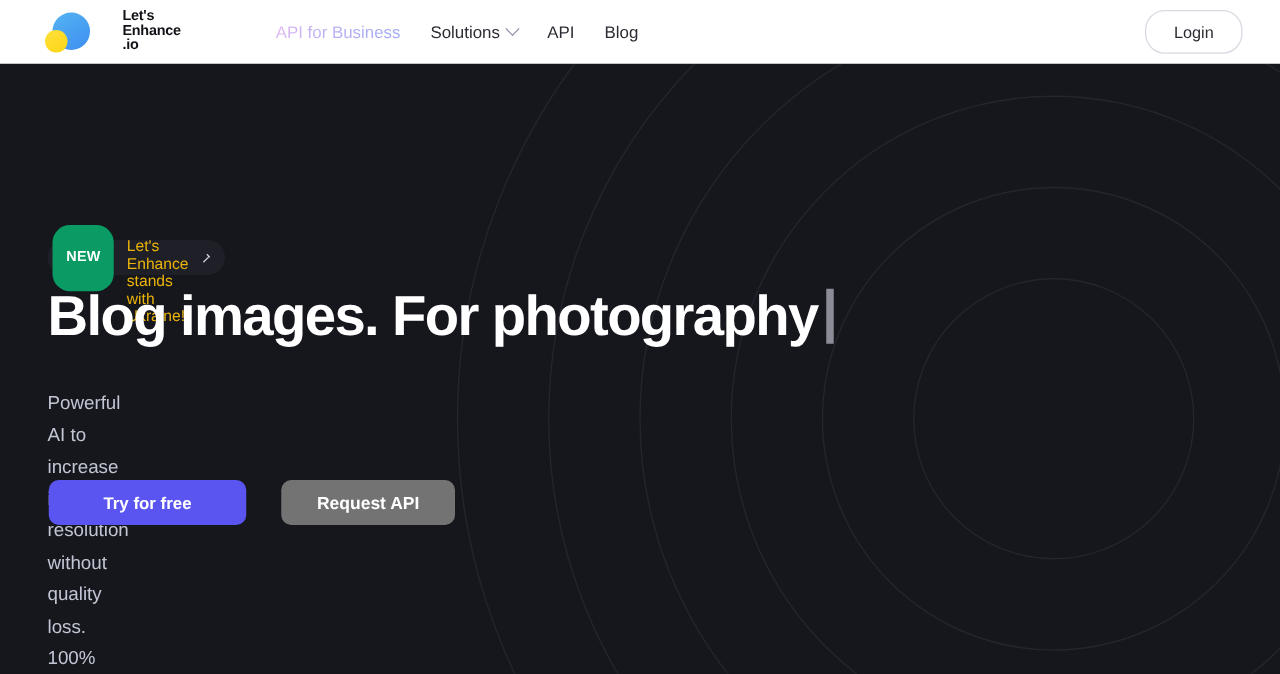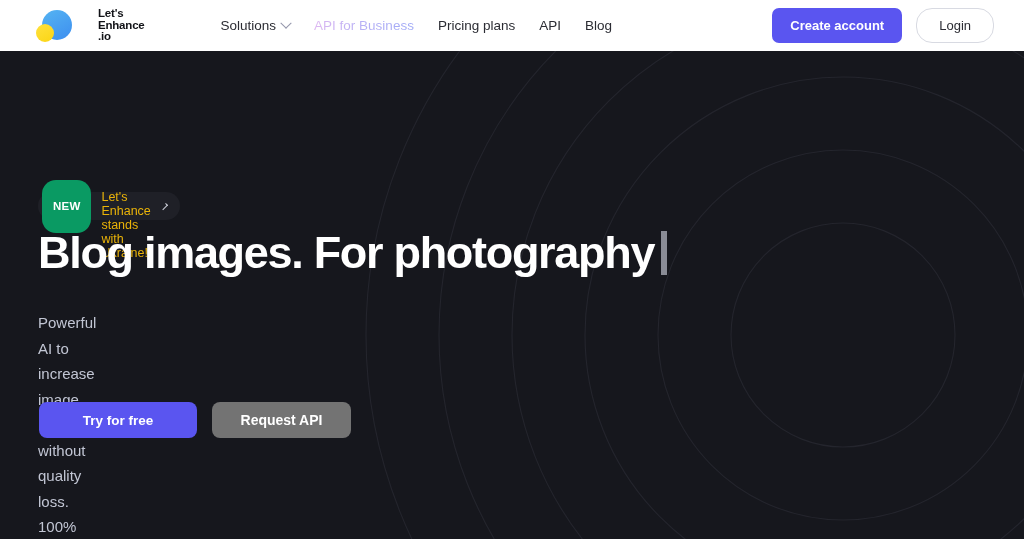--- a/index.html
+++ b/index.html
@@ -225,24 +225,24 @@
     top: 259px;
     left: 0;
     font-size: 15px;
     line-height: 25.5px;
     color: #c2c6d4;
     white-space: pre-line;
   }
 
   .cta-row {
     position: absolute;
-    top: 351px;
+    top: 333px;
     left: 1px;
     display: flex;
-    gap: 15px;
+    gap: 28px;
   }
   .btn-try {
     background: #5a55f0;
     color: #ffffff;
     font-size: 13.5px;
     font-weight: bold;
     border: none;
     border-radius: 8px;
     width: 158px;
     height: 36px;
@@ -295,46 +295,42 @@
       <div class="circle-blue"></div>
       <div class="circle-yellow"></div>
     </div>
     <div class="logo-text">Let's
 Enhance
 .io</div>
   </div>
 
   <nav class="nav">
 
+    <div class="nav-item gradient">
+      <span>API for Business</span>
+    </div>
+
     <div class="nav-item">
       <span>Solutions</span>
       <span class="chevron-down"></span>
     </div>
 
-    <div class="nav-item gradient">
-      <span>API for Business</span>
-    </div>
-
-    <div class="nav-item">
-      <span>Pricing plans</span>
-    </div>
 
     <div class="nav-item">
       <span>API</span>
     </div>
 
 
     <div class="nav-item">
       <span>Blog</span>
     </div>
 
   </nav>
 
   <div class="header-actions">
-    <button class="btn-create">Create account</button>
     <button class="btn-login">Login</button>
   </div>
 
 </div>
 
 <div class="hero">
 
   <svg class="rings" viewBox="0 0 1024 488">
     <g fill="none" stroke="#24252d" stroke-width="1.1">
       <circle cx="843" cy="284" r="112"></circle>

